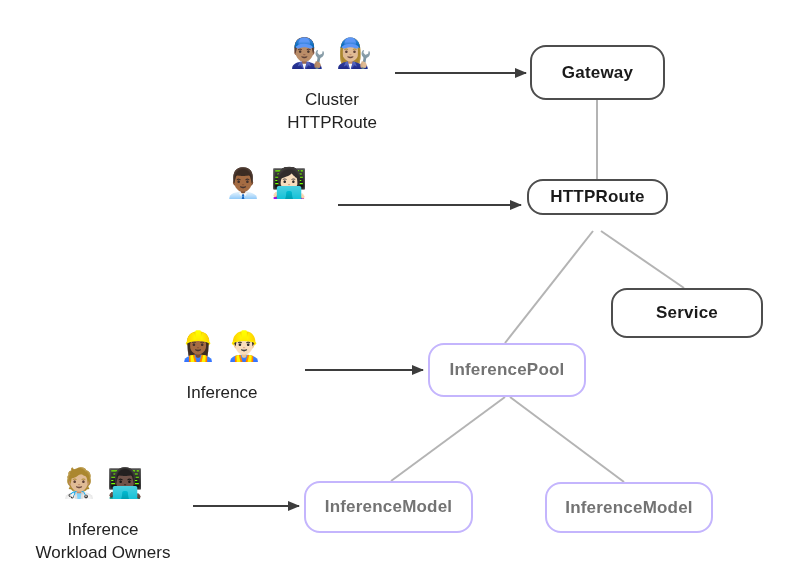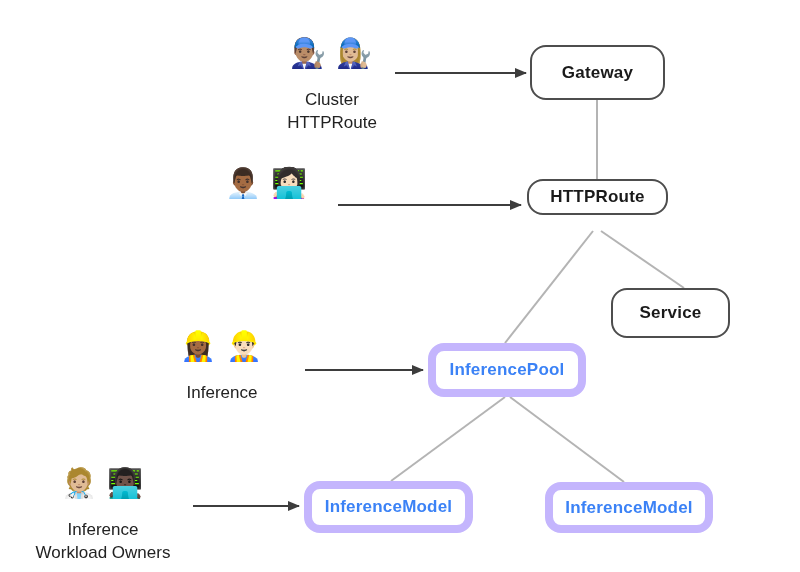--- a/index.html
+++ b/index.html
@@ -32,22 +32,22 @@
     font-size: 17px;
     letter-spacing: 0.2px;
     box-sizing: border-box;
     white-space: nowrap;
   }
   .node.standard {
     border: 2px solid #4d4d4d;
     color: #1a1a1a;
   }
   .node.inference {
-    border: 8px solid #c4b5fd;
-    color: #3b82f6;
+    border: 2px solid #c4b5fd;
+    color: #737373;
   }
   .actor {
     position: absolute;
     width: 210px;
     text-align: center;
   }
   .actor .emojis {
     font-size: 29px;
     line-height: 1.35;
     letter-spacing: 1px;
@@ -81,21 +81,21 @@
     <line x1="395" y1="73" x2="526" y2="73" stroke="#3d3d3d" stroke-width="2" marker-end="url(#arrowhead)"></line>
     <line x1="338" y1="205" x2="521" y2="205" stroke="#3d3d3d" stroke-width="2" marker-end="url(#arrowhead)"></line>
     <line x1="305" y1="370" x2="423" y2="370" stroke="#3d3d3d" stroke-width="2" marker-end="url(#arrowhead)"></line>
     <line x1="193" y1="506" x2="299" y2="506" stroke="#3d3d3d" stroke-width="2" marker-end="url(#arrowhead)"></line>
   </svg>
 
   <div class="node standard" style="left:530px; top:45px; width:135px; height:55px;">Gateway</div>
 
   <div class="node standard" style="left:527px; top:179px; width:141px; height:36px;">HTTPRoute</div>
 
-  <div class="node standard" style="left:611px; top:288px; width:119px; height:50px;">Service</div>
+  <div class="node standard" style="left:611px; top:288px; width:152px; height:50px;">Service</div>
 
   <div class="node inference" style="left:428px; top:343px; width:158px; height:54px;">InferencePool</div>
 
   <div class="node inference" style="left:304px; top:481px; width:169px; height:52px;">InferenceModel</div>
 
   <div class="node inference" style="left:545px; top:482px; width:168px; height:51px;">InferenceModel</div>
 
   <div class="actor" style="left:227px; top:34px;">
     <div class="emojis">👨🏽‍🔧 👩🏼‍🔧</div>
     <div class="label">

